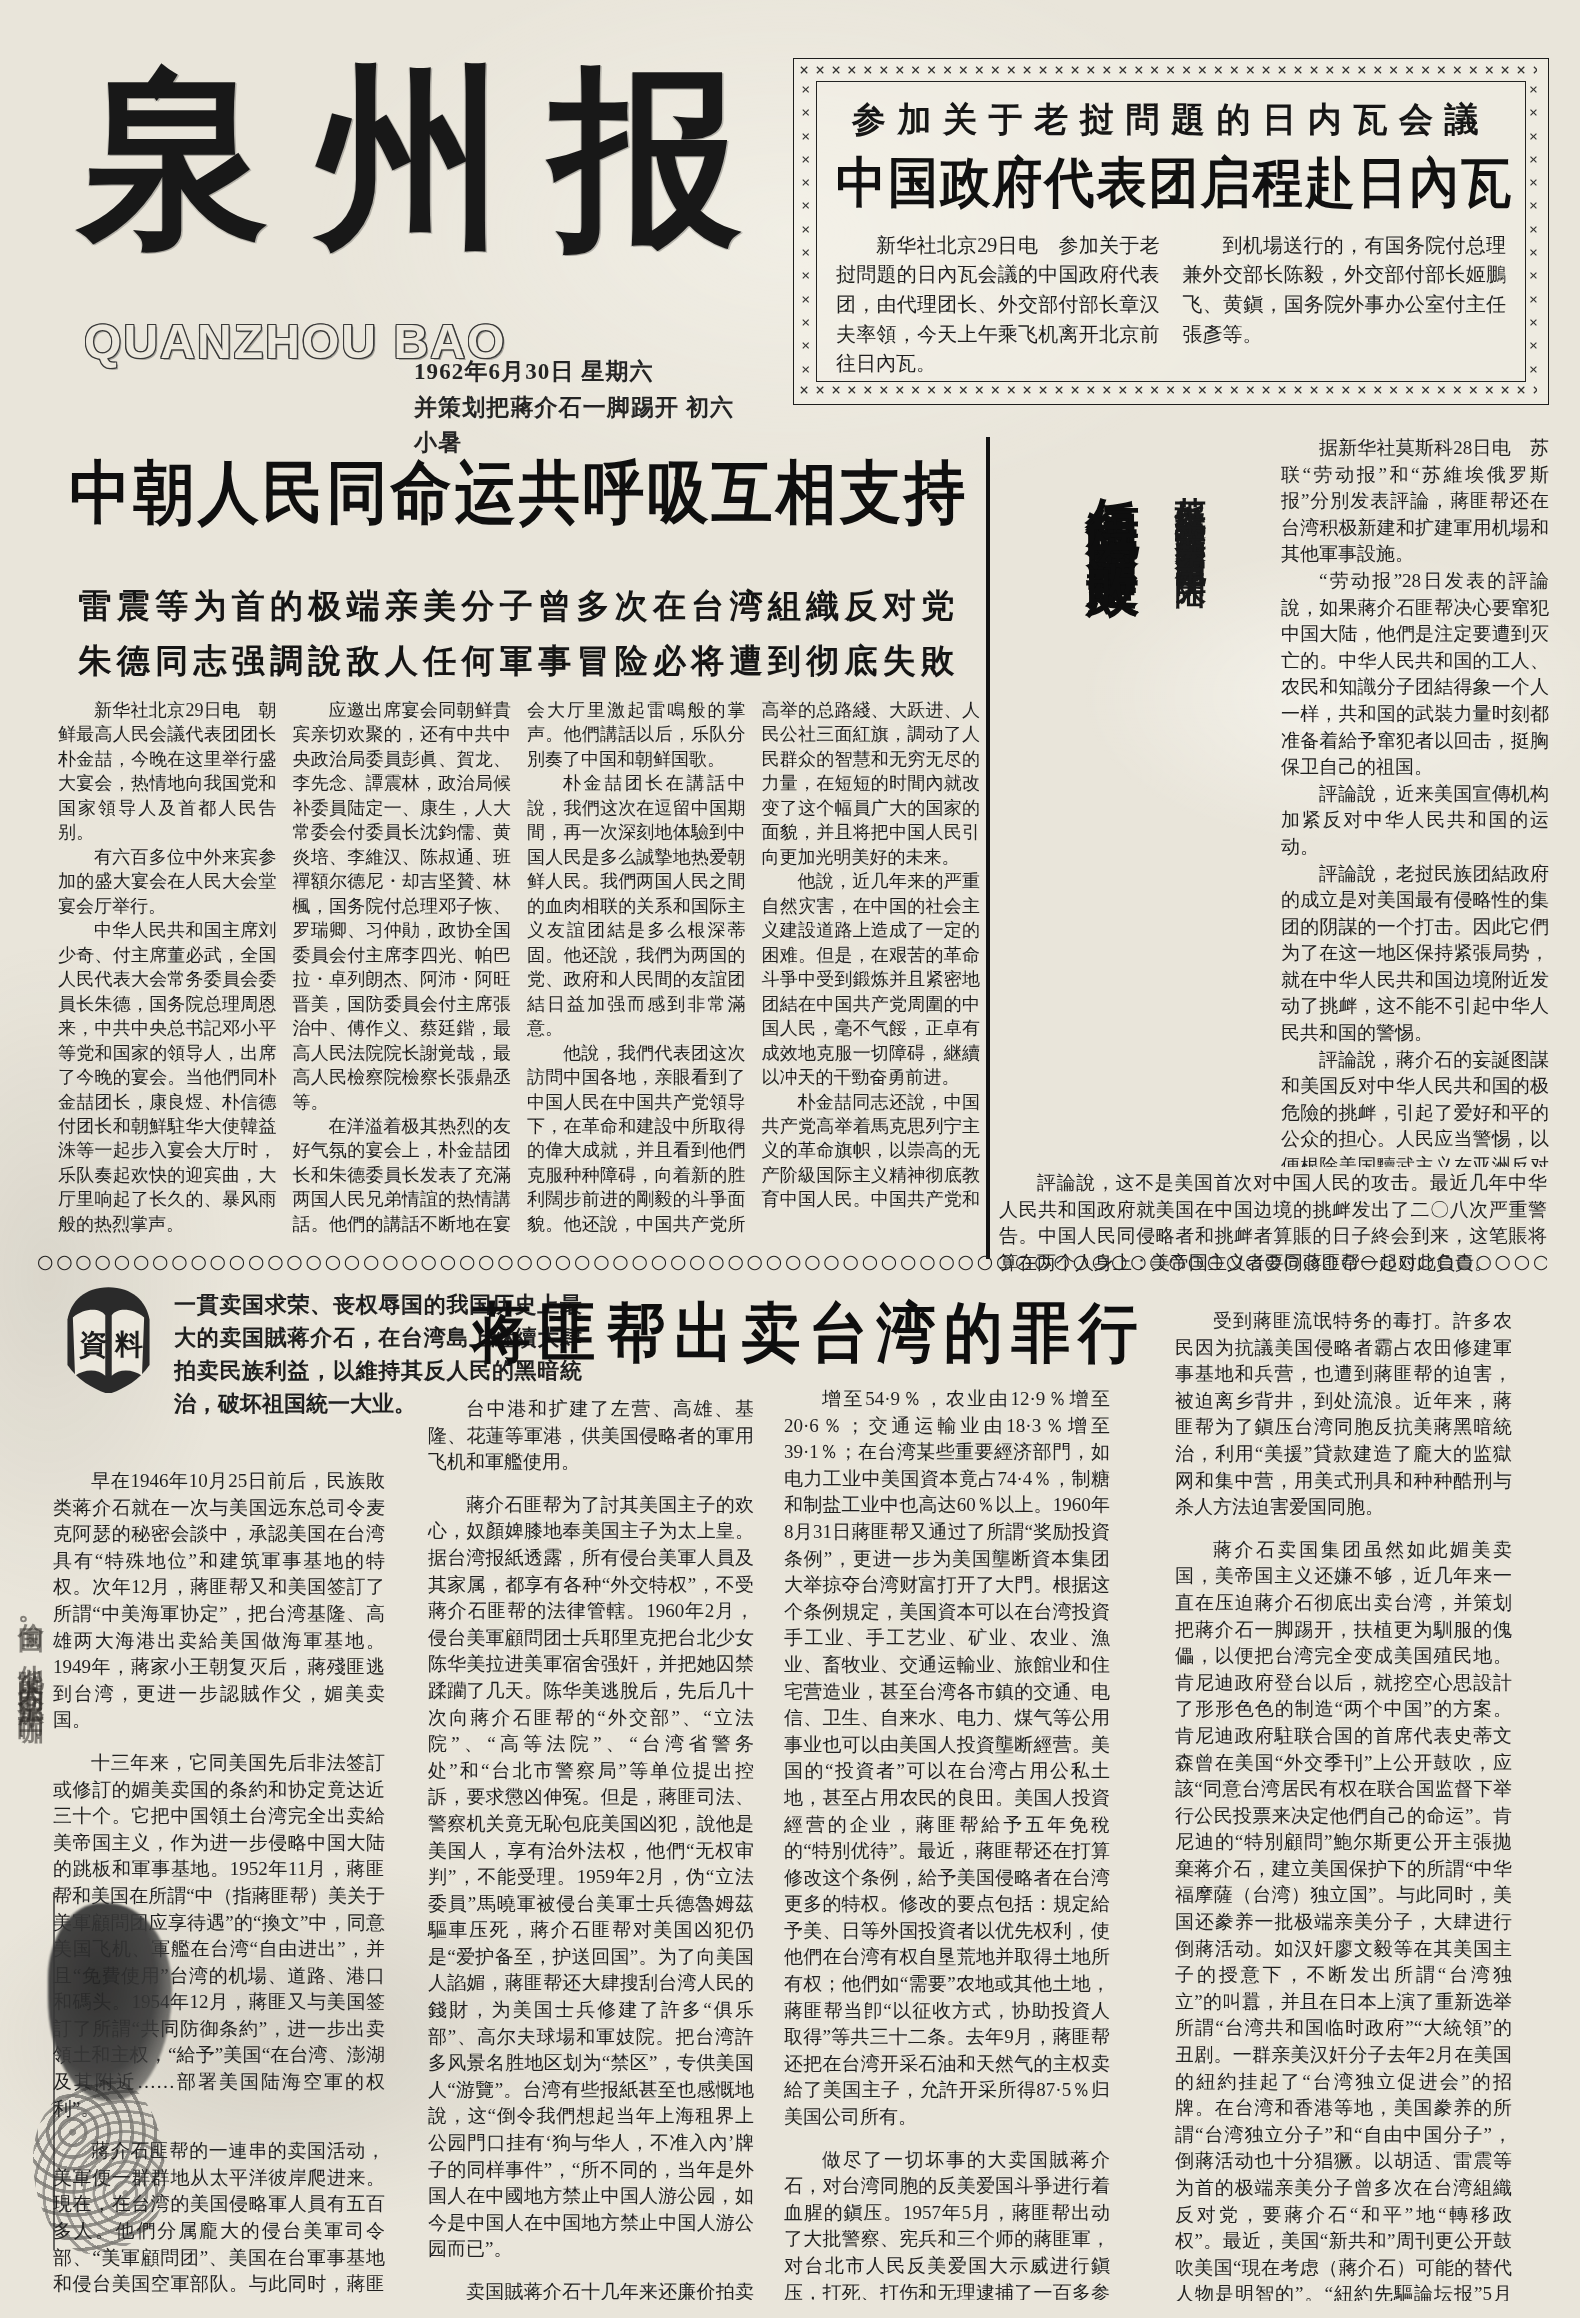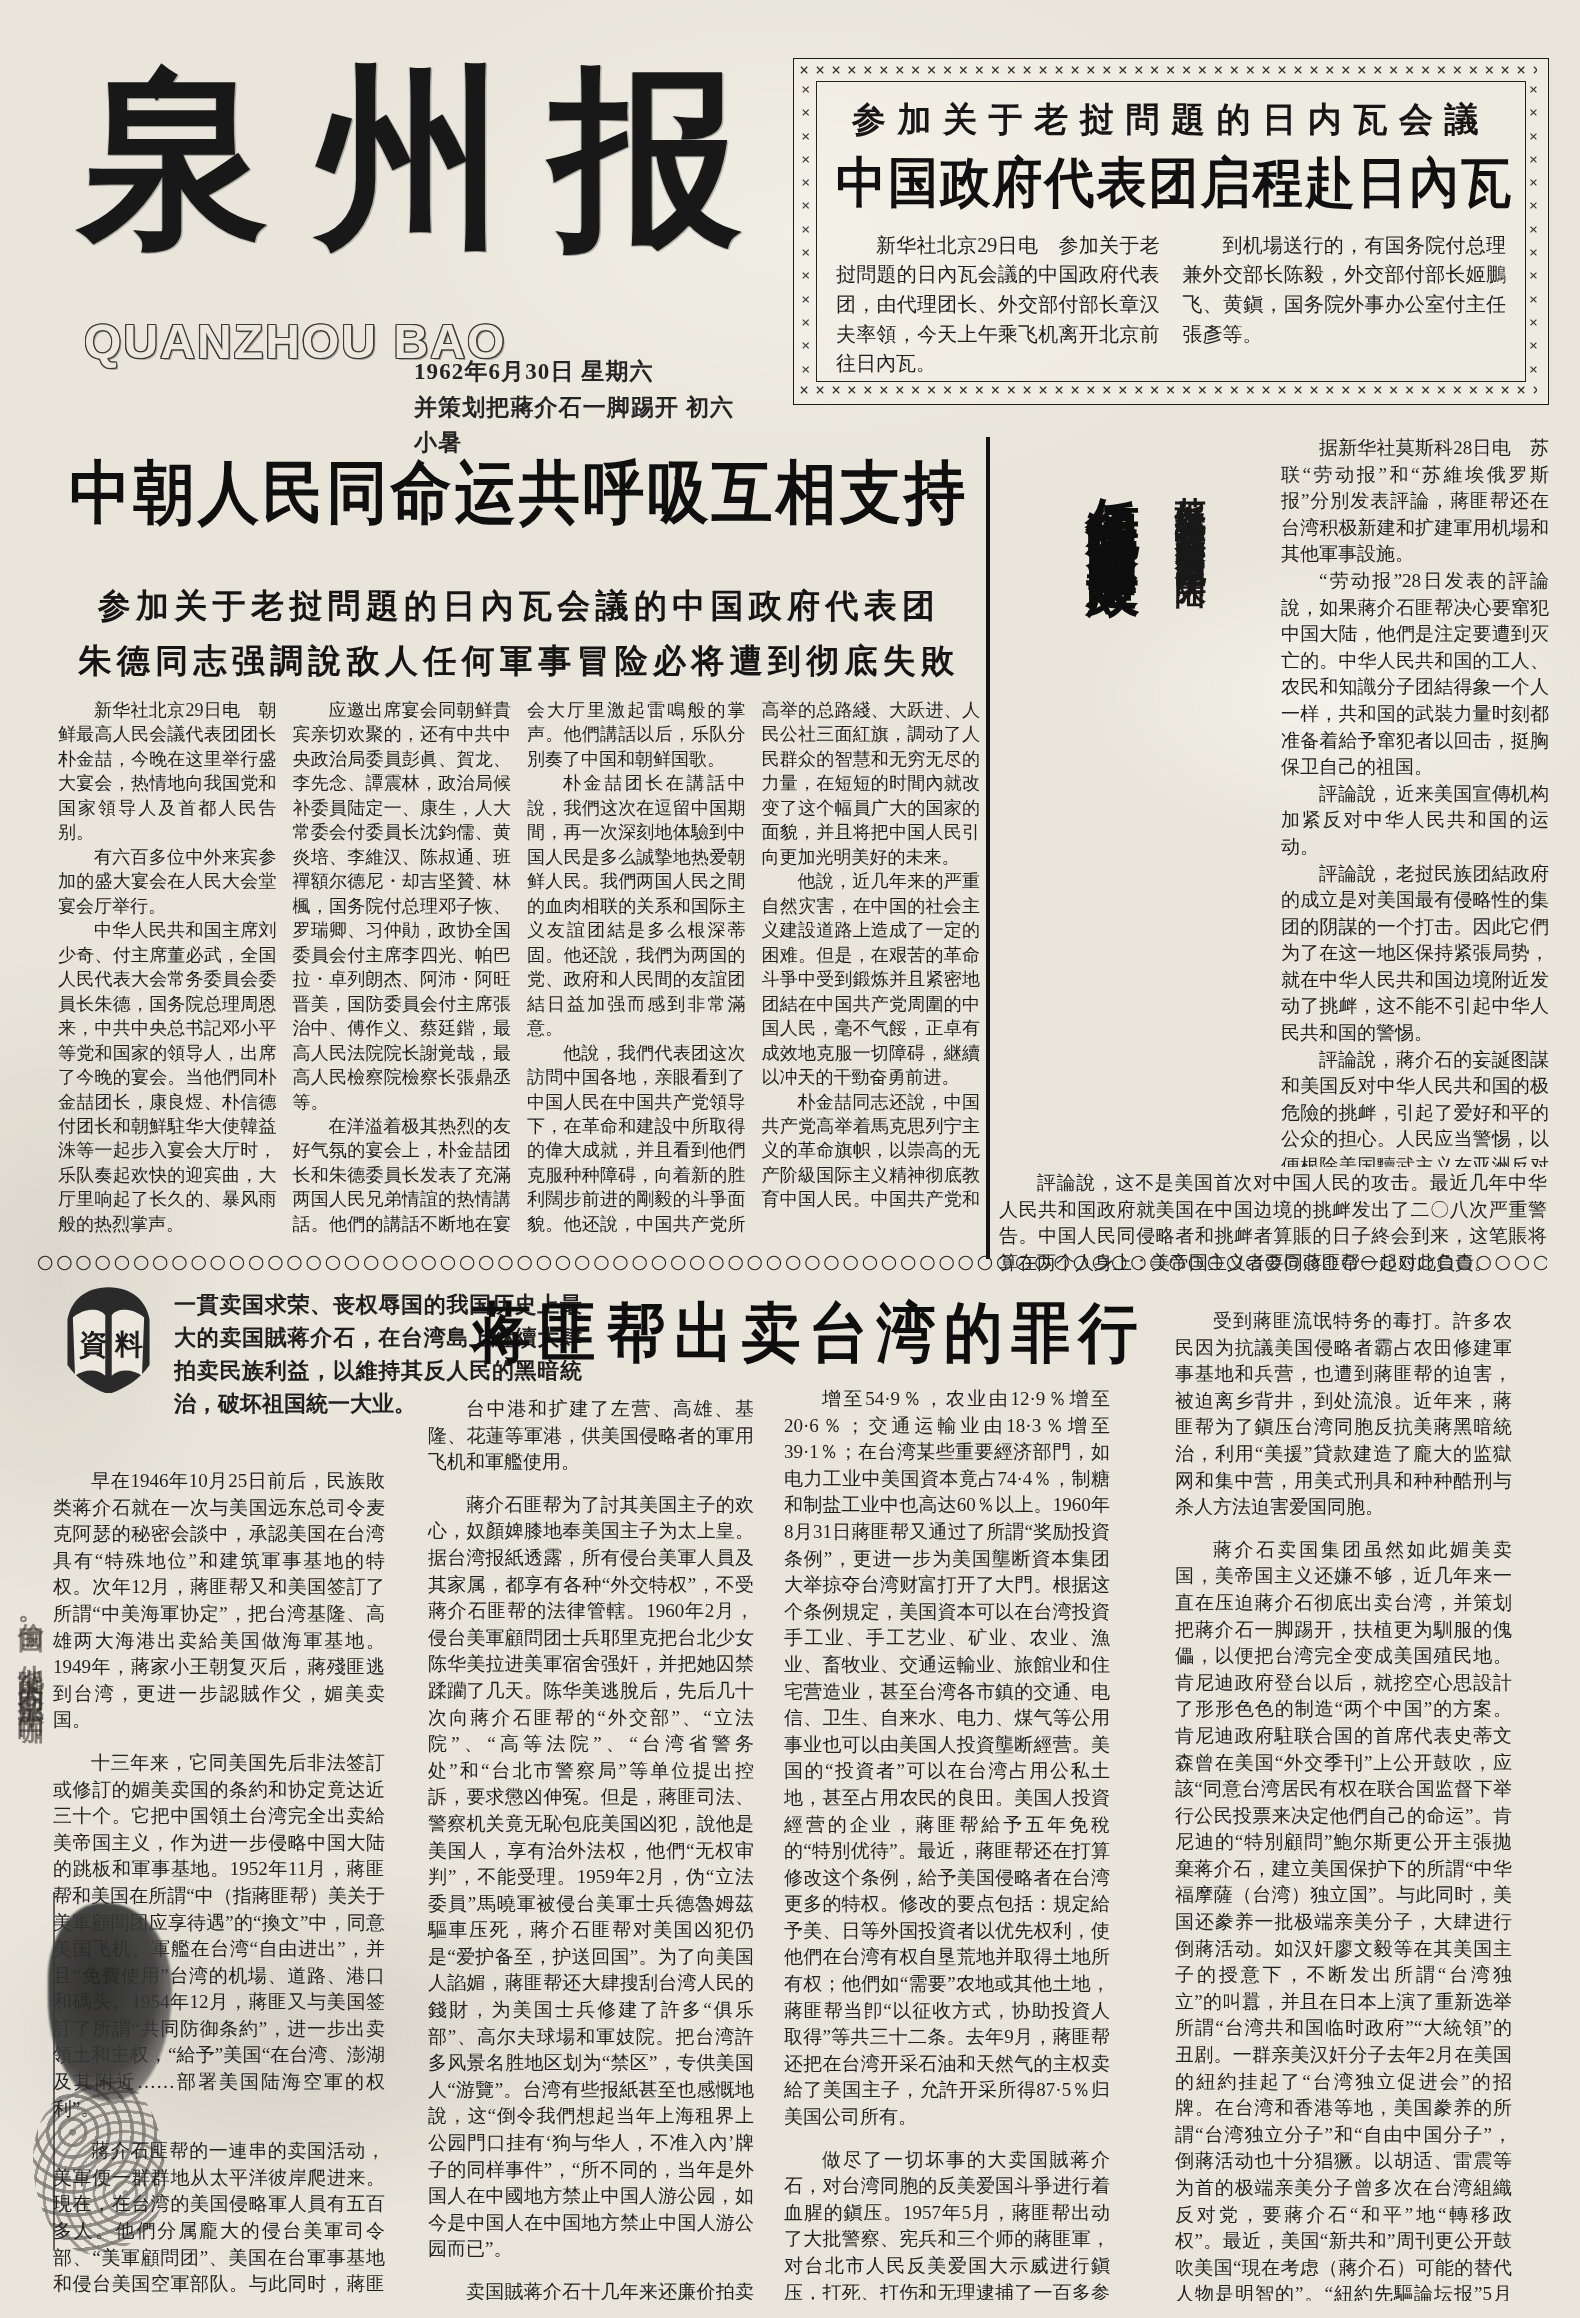--- a/index.html
+++ b/index.html
@@ -101,21 +101,21 @@
     <div class="box-kicker">参加关于老挝問題的日内瓦会議</div>
     <div class="box-headline">中国政府代表团启程赴日內瓦</div>
     <div class="box-body">
         <p>新华社北京29日电　参加关于老挝問題的日內瓦会議的中国政府代表团，由代理团长、外交部付部长章汉夫率領，今天上午乘飞机离开北京前往日內瓦。</p>
         <p>到机場送行的，有国务院付总理兼外交部长陈毅，外交部付部长姬鵬飞、黄鎭，国务院外事办公室付主任張彥等。</p>
       </div>
   </div>
 </div>
 
 <div class="abs main-headline">中朝人民同命运共呼吸互相支持</div>
-<div class="abs main-sub1">参加关于老挝問題的日內瓦会議的中国政府代表团</div>
+<div class="abs main-sub1">雷震等为首的极端亲美分子曾多次在台湾組織反对党</div>
 <div class="abs main-sub2">朱德同志强調說敌人任何軍事冒险必将遭到彻底失敗</div>
 <div class="abs cols main-cols">
   <div style="display:contents"><p>新华社北京29日电　朝鲜最高人民会議代表团团长朴金喆，今晚在这里举行盛大宴会，热情地向我国党和国家領导人及首都人民告别。</p><p>有六百多位中外来宾参加的盛大宴会在人民大会堂宴会厅举行。</p><p>中华人民共和国主席刘少奇、付主席董必武，全国人民代表大会常务委員会委員长朱德，国务院总理周恩来，中共中央总书記邓小平等党和国家的領导人，出席了今晚的宴会。当他們同朴金喆团长，康良煜、朴信德付团长和朝鮮駐华大使韓益洙等一起步入宴会大厅时，乐队奏起欢快的迎宾曲，大厅里响起了长久的、暴风雨般的热烈掌声。</p><p>应邀出席宴会同朝鲜貴宾亲切欢聚的，还有中共中央政治局委員彭眞、賀龙、李先念、譚震林，政治局候补委員陆定一、康生，人大常委会付委員长沈鈞儒、黄炎培、李維汉、陈叔通、班禪額尔德尼・却吉坚贊、林楓，国务院付总理邓子恢、罗瑞卿、习仲勛，政协全国委員会付主席李四光、帕巴拉・卓列朗杰、阿沛・阿旺晋美，国防委員会付主席張治中、傅作义、蔡廷鍇，最高人民法院院长謝覚哉，最高人民檢察院檢察长張鼎丞等。</p><p>在洋溢着极其热烈的友好气氛的宴会上，朴金喆团长和朱德委員长发表了充滿两国人民兄弟情誼的热情講話。他們的講話不断地在宴会大厅里激起雷鳴般的掌声。他們講話以后，乐队分別奏了中国和朝鲜国歌。</p><p>朴金喆团长在講話中說，我們这次在逗留中国期間，再一次深刻地体驗到中国人民是多么誠摯地热爱朝鲜人民。我們两国人民之間的血肉相联的关系和国际主义友誼团結是多么根深蒂固。他还說，我們为两国的党、政府和人民間的友誼团結日益加强而感到非常滿意。</p><p>他說，我們代表团这次訪問中国各地，亲眼看到了中国人民在中国共产党領导下，在革命和建設中所取得的偉大成就，并且看到他們克服种种障碍，向着新的胜利闊步前进的剛毅的斗爭面貌。他还說，中国共产党所高举的总路綫、大跃进、人民公社三面紅旗，調动了人民群众的智慧和无穷无尽的力量，在短短的时間內就改变了这个幅員广大的国家的面貌，并且将把中国人民引向更加光明美好的未来。</p><p>他說，近几年来的严重自然灾害，在中国的社会主义建設道路上造成了一定的困难。但是，在艰苦的革命斗爭中受到鍛炼并且紧密地团結在中国共产党周圍的中国人民，毫不气餒，正卓有成效地克服一切障碍，継續以冲天的干勁奋勇前进。</p><p>朴金喆同志还說，中国共产党高举着馬克思列宁主义的革命旗帜，以崇高的无产阶級国际主义精神彻底教育中国人民。中国共产党和中国人民无限忠实于人民爭取</p></div>
   
 </div>
 <div class="abs vrule-main"></div>
 
 <div class="abs right-block">
   <div class="v-headline">任何侵犯中国領土企图定遭失敗</div>
   <div class="v-kicker">苏报紙譴責美帝支持蔣匪帮企图窜犯中国大陆</div>

